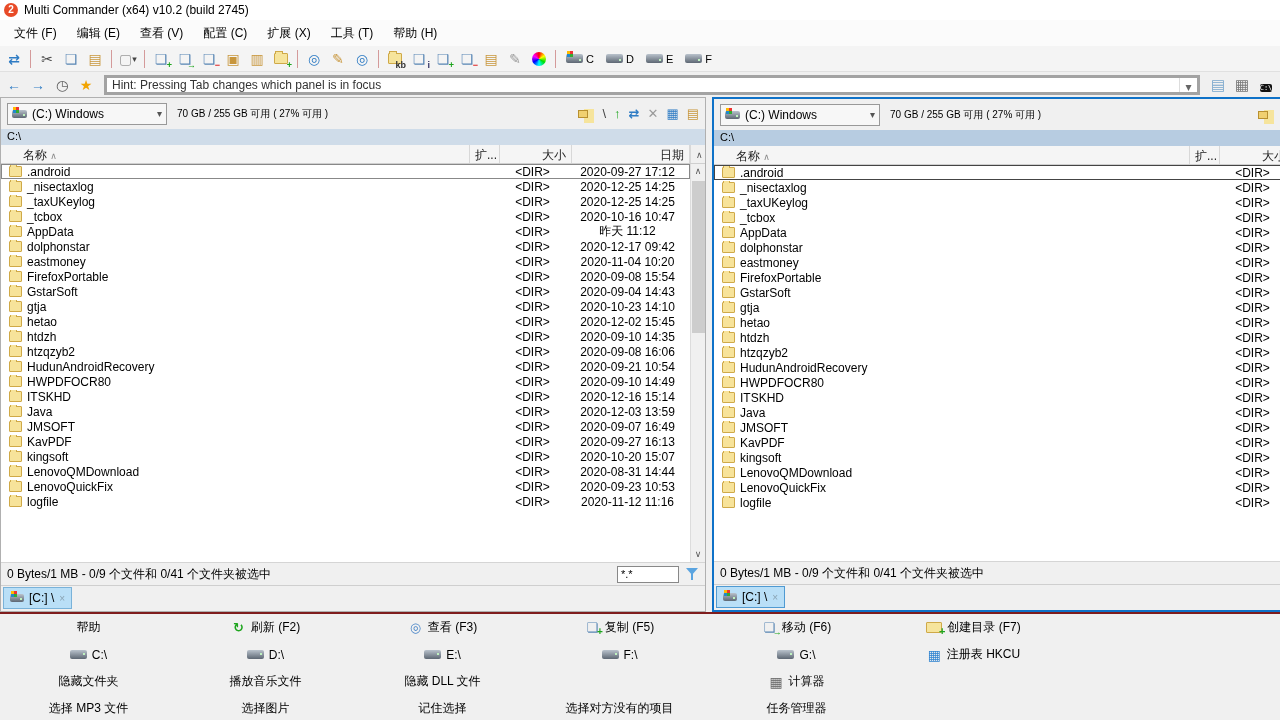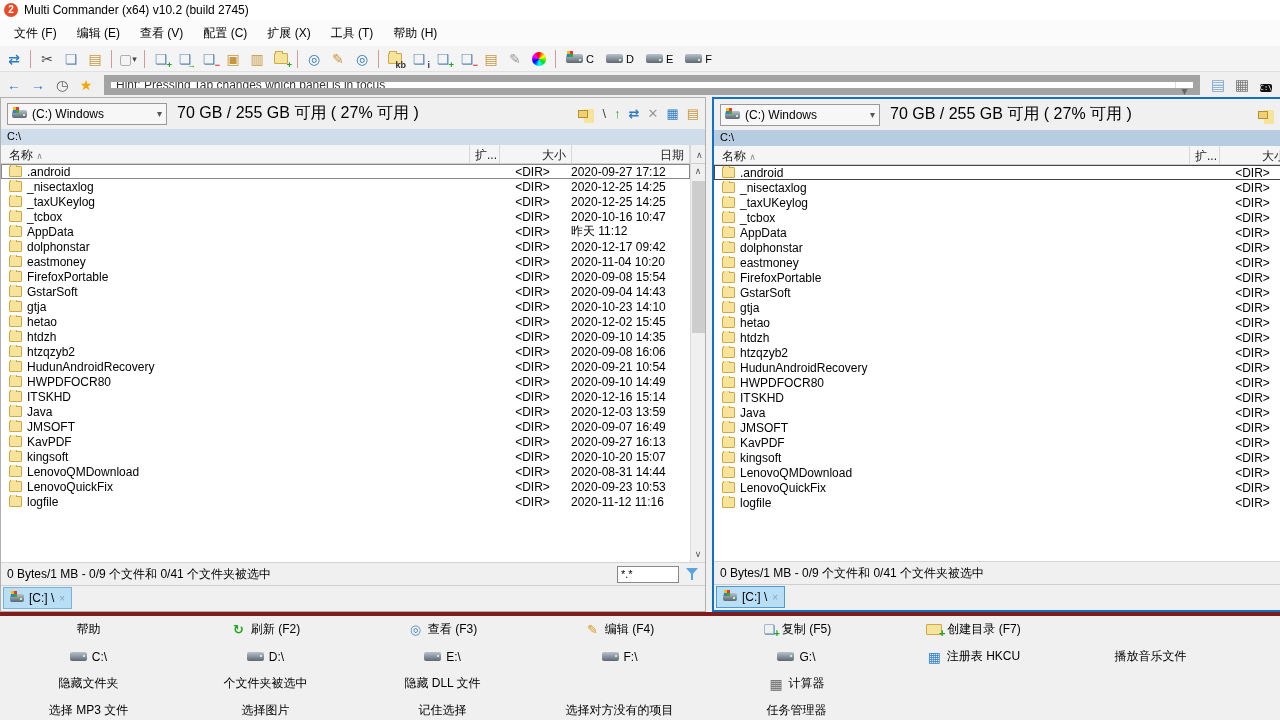--- a/index.html
+++ b/index.html
@@ -34,82 +34,82 @@
   .drv::after { content:""; position:absolute; right:2px; bottom:2px; width:2px; height:2px; background:#bff3bf; }
   .drv-letter { font-size:11px; margin-left:3px; }
   .tb-drive { display:flex; align-items:center; padding:0 5px; height:20px; }
   .tiny-pix { position:absolute; left:1px; top:-3px; width:6px; height:6px;
     background:conic-gradient(#e33 0 25%,#3a3 0 50%,#28c 0 75%,#fb0 0); }
   
   .navbar { height:25px; background:#f0f0f0; display:flex; align-items:center; padding:0 4px; gap:4px; }
   .nav-ico { width:20px; height:20px; text-align:center; line-height:20px; font-size:14px; }
   .star { color:#f2a400; }
   .hist { color:#666; }
-  .hint-wrap { flex:1; height:20px; display:flex; border:7px solid #a3a3a3; background:#fff; margin:0 4px; }
+  .hint-wrap { flex:1; height:20px; display:flex; border:3px solid #a3a3a3; background:#fff; margin:0 4px; }
   .hint-field { flex:1; border:none; outline:none; font-family:inherit; font-size:12px; color:#333; padding:0 5px; background:#fff; }
   .hint-drop { width:18px; border-left:1px solid #ddd; text-align:center; line-height:18px; color:#666; }
   .console-chip { width:22px; height:15px; background:#111; color:#fff; font-size:7px; line-height:15px; text-align:center; border-radius:2px; font-family:"DejaVu Sans Mono",monospace; }
   .npad { color:#7aa7cc; font-size:15px; }
   .calc { color:#777; font-size:15px; }
   
   .main { height:515px; display:flex; background:#f0f0f0; }
   .panel { background:#f0f0f0; display:flex; flex-direction:column; }
   .panel-left { width:706px; border:1px solid #b0b0b0; }
   .gap { width:6px; }
   .panel-right { width:568px; border:2px solid #0f72c8; border-right:none; }
   .phead { height:31px; display:flex; align-items:center; padding:0 6px; gap:10px; background:#f0f0f0; }
   .combo { width:160px; height:22px; border:1px solid #999; background:#f7f7f7; display:flex; align-items:center; padding:0 4px; gap:5px; }
   .combo .drv { width:15px; height:8px; }
   .combo-label { flex:1; font-size:12px; }
   .combo-arrow { color:#555; font-size:10px; }
-  .disk-info { flex:1; font-size:16px; }
+  .disk-info { flex:1; font-size:10px; }
   .phead-icons { display:flex; gap:8px; align-items:center; }
   .ph-ico { font-size:13px; line-height:16px; }
   .treeico { position:relative; width:10px; height:8px; background:#f0d070; border:1px solid #b89030; box-shadow:6px 5px 0 #f6e49c, 6px -1px 0 #f6e49c; margin-right:6px; }
   .pathbar { height:16px; font-size:11px; padding:1px 6px; }
   .pathbar.left-c { background:#cfdce9; }
   .pathbar.right-c { background:#b7cce1; }
   .colhead { height:19px; display:flex; background:#f5f5f5; border-bottom:1px solid #cfcfcf; font-size:12px; color:#222; }
   .ch { padding:2px 5px; border-right:1px solid #d8d8d8; white-space:nowrap; }
-  .ch-name { flex:1; padding-left:8px; }
+  .ch-name { flex:1; padding-left:22px; }
   .sort-arrow { color:#888; font-size:9px; }
   .ch-ext { width:30px; }
   .ch-size { width:72px; text-align:right; }
   .ch-date { width:118px; text-align:right; }
   .ch-sb { width:15px; border-right:none; text-align:center; color:#555; font-size:9px; line-height:17px; background:#f0f0f0; border-left:1px solid #d8d8d8;}
   .listwrap { flex:1; position:relative; background:#fff; overflow:hidden; }
   .rows { position:absolute; inset:0; }
   .panel-left .rows { right:15px; }
   .panel-right .rows { min-width:578px; }
   .frow { height:15px; display:flex; align-items:center; font-size:12px; border:1px solid transparent; }
   .frow:first-child { border:1px solid #888; }
   .panel-right .frow:first-child { border:1px solid #444; }
   .cell-name { flex:1; display:flex; align-items:center; gap:5px; padding-left:7px; overflow:hidden; white-space:nowrap; }
   .fico { flex:none; width:13px; height:11px; background:#f7e39a; border:1px solid #cfa948; border-radius:1px; position:relative; top:0; }
   .fico::before { content:""; position:absolute; top:-3px; left:0; width:5px; height:2px; background:#f7e39a; border:1px solid #cfa948; border-bottom:none; }
   .cell-ext { width:30px; }
   .cell-size { width:72px; text-align:center; padding-right:5px; white-space:nowrap; }
-  .cell-date { width:118px; text-align:left; padding-right:5px; white-space:nowrap; }
+  .cell-date { width:118px; text-align:center; padding-right:5px; white-space:nowrap; }
   .vscroll { position:absolute; top:0; right:0; bottom:0; width:15px; background:#f0f0f0; border-left:1px solid #dcdcdc; }
   .sb-btn { height:15px; text-align:center; font-size:9px; color:#555; line-height:15px; }
   .sb-thumb { position:absolute; top:17px; left:1px; width:13px; height:152px; background:#cdcdcd; }
   .sb-down { position:absolute; bottom:0; left:0; right:0; }
   .statusbar { height:23px; display:flex; align-items:center; padding:0 6px; background:#f0f0f0; border-top:1px solid #d5d5d5; }
   .status-text { flex:1; font-size:12px; }
   .filter-box { width:62px; height:17px; border:1px solid #888; background:#fff; font-size:11px; padding:0 3px; font-family:inherit; outline:none; }
   .funnel { position:relative; width:14px; height:14px; margin-left:6px; }
   .funnel::before { content:""; position:absolute; top:1px; left:1px; border-left:6px solid transparent; border-right:6px solid transparent; border-top:7px solid #5aa4e0; }
   .funnel::after { content:""; position:absolute; top:7px; left:6px; width:2px; height:6px; background:#5aa4e0; }
   .tabstrip { height:26px; display:flex; align-items:flex-start; padding-left:2px; background:#f0f0f0; border-top:1px solid #cfcfcf; }
   .tab { height:22px; margin-top:1px; background:#b9dff7; border:1px solid #79b2d9; display:flex; align-items:center; gap:5px; padding:0 6px; font-size:12px; }
   .panel-right .tab { border-color:#4f9ad2; }
   .tab .drv { width:14px; height:8px; }
   .tab-close { color:#8aa4b5; font-size:10px; }
   
-  .bottombar { height:108px; background:#f0f0f0; border-top:4px solid #7f1d1d; overflow:hidden; }
+  .bottombar { height:108px; background:#f0f0f0; border-top:2px solid #7f1d1d; overflow:hidden; }
   .brow { height:27px; display:grid; grid-template-columns:repeat(7,177px) 177px; }
   .bcell { display:flex; align-items:center; justify-content:center; gap:5px; font-size:12px; white-space:nowrap; overflow:hidden; }
   .bcell.partial { justify-content:flex-start; padding-left:88px; }
   .bico { position:relative; display:inline-flex; align-items:center; justify-content:center; width:15px; height:15px; font-size:13px; }
   .i-refresh::before { content:"↻"; color:#1ea51e; font-weight:bold; }
   .i-view::before { content:"◎"; color:#4a86c8; }
   .i-edit::before { content:"✎"; color:#d89a18; }
   .i-copy::before { content:"❏"; color:#5a87b5; }
   .i-copy::after { content:"+"; position:absolute; right:-3px; bottom:-2px; color:#1ea51e; font-size:10px; font-weight:bold; }
   .i-move::before { content:"❏"; color:#5a87b5; }
@@ -728,26 +728,26 @@
       </span>
       <span class="bcell">
         <span class="bico i-refresh"></span>
         <span>刷新 (F2)</span>
       </span>
       <span class="bcell">
         <span class="bico i-view"></span>
         <span>查看 (F3)</span>
       </span>
       <span class="bcell">
-        <span class="bico i-edit"></span>
-        <span>编辑 (F4)</span>
-      </span>
-      <span class="bcell">
         <span class="bico i-copy"></span>
         <span>复制 (F5)</span>
+      </span>
+      <span class="bcell">
+        <span class="bico i-move"></span>
+        <span>移动 (F6)</span>
       </span>
       <span class="bcell">
         <span class="bico i-newfolder"></span>
         <span>创建目录 (F7)</span>
       </span>
       <span class="bcell partial">
         <span></span>
       </span>
     </div>
   <div class="brow">
@@ -769,34 +769,31 @@
         <span>F:\</span>
       </span>
       <span class="bcell">
         <span class="bico i-drive"></span>
         <span>G:\</span>
       </span>
       <span class="bcell">
         <span class="bico i-registry"></span>
         <span>注册表 HKCU</span>
       </span>
-      <span class="bcell">
-        <span>播放音乐文件</span>
-      </span>
       <span class="bcell partial">
         <span></span>
       </span>
     </div>
   <div class="brow">
 
       <span class="bcell">
         <span>隐藏文件夹</span>
       </span>
       <span class="bcell">
-        <span>个文件夹被选中</span>
+        <span>播放音乐文件</span>
       </span>
       <span class="bcell">
         <span>隐藏 DLL 文件</span>
       </span>
       <span class="bcell">
         <span></span>
       </span>
       <span class="bcell">
         <span class="bico i-calc"></span>
         <span>计算器</span>

